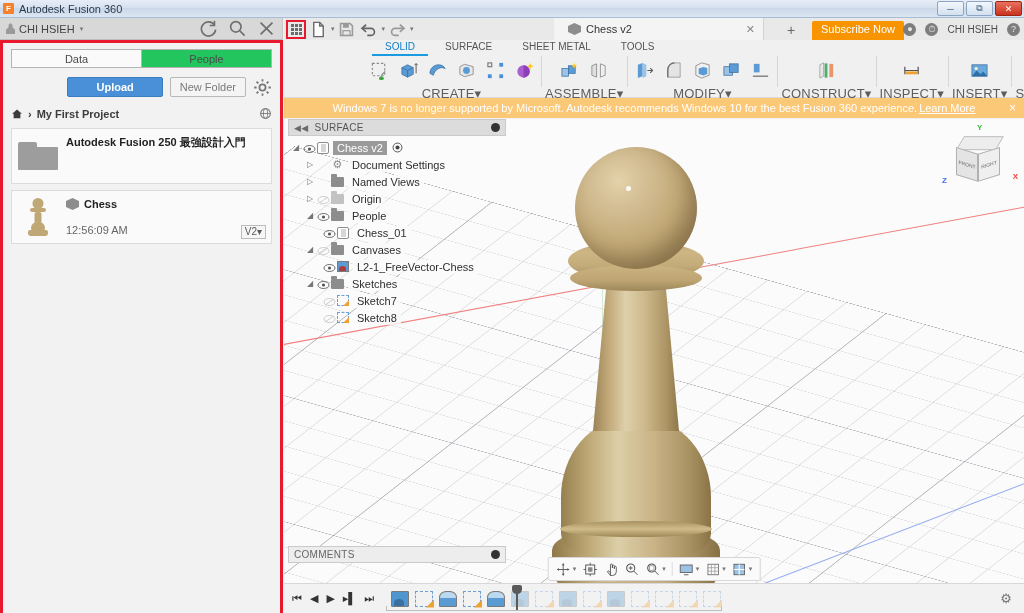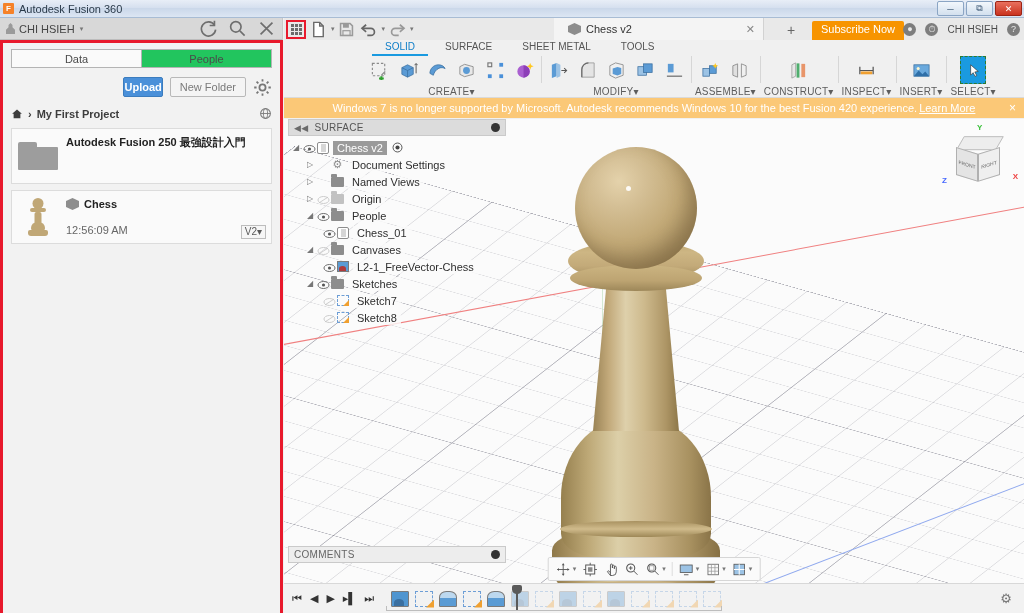--- a/index.html
+++ b/index.html
@@ -65,21 +65,21 @@
     font-size: 11px; color: #4a4a4a;
     border: 1px solid #b4b4b4; background: #22c55e;
   }
   .dp-tab.active { background: #fafafa; border-right: none; }
   .dp-toolrow {
     display: flex; align-items: center; justify-content: flex-end;
     gap: 7px; margin: 9px 8px 0 8px;
   }
   .btn-upload {
     background: #4a90d9; color: #fff; border: 1px solid #3b7cbe;
-    height: 20px; padding: 0 0; line-height: 18px;
+    height: 20px; padding: 0 28px; line-height: 18px;
     font-size: 11px; font-weight: bold; border-radius: 2px;
   }
   .btn-newfolder {
     background: #f4f4f4; color: #7a7a7a; border: 1px solid #b8b8b8;
     height: 20px; padding: 0 9px; line-height: 18px; font-size: 11px; border-radius: 2px;
   }
   .dp-breadcrumb {
     display: flex; align-items: center; gap: 5px;
     margin: 10px 8px 0 8px; font-size: 11px; font-weight: bold; color: #3c3c3c;
   }
@@ -181,21 +181,21 @@
     padding: 1px 13px 2px 13px; font-size: 10px; color: #555;
     border-bottom: 2px solid transparent;
   }
   .rtab.active { color: #0f7ec8; border-bottom-color: #1a9ae0; }
   .panels { position: absolute; left: 78px; top: 14px; right: 0; display: flex; align-items: flex-end; }
   .panel { display: flex; flex-direction: column; align-items: center; padding: 0 4px; position: relative; }
   .panel + .panel::before {
     content: ""; position: absolute; left: 0; top: 2px; bottom: 14px; width: 1px; background: #d6d6d6;
   }
   .panel-icons { display: flex; align-items: flex-end; gap: 3px; height: 30px; }
-  .panel-label { font-size: 10px; color: #5d5d5d; margin-top: 2px; letter-spacing: .2px; }
+  .panel-label { font-size: 13px; color: #5d5d5d; margin-top: 2px; letter-spacing: .2px; }
   .tool { width: 26px; height: 28px; display: flex; align-items: center; justify-content: center; }
   .tool.selbox { background: #1a9ae0; border: 1px dashed #2e7a2e; }
   .sw { width: 19px; height: 19px; display: block; }
 
   
   .banner {
     height: 20px; background: #fbc877; color: #fff;
     display: flex; align-items: center; justify-content: center; position: relative;
     font-size: 11px;
   }
@@ -601,20 +601,41 @@
           </div>
           <div class="panel-label">
             <span>CREATE</span><span>▾</span>
           </div>
         </div>
 
         <div class="panel">
           <div class="panel-icons">
             <div class="tool">
               <svg class="sw" viewBox="0 0 20 20">
+                  <rect x="2" y="8" width="7" height="8" fill="#9cc3e5" stroke="#3a6fa0" stroke-width=".8"></rect>
+                  <rect x="9" y="5" width="7" height="8" fill="#5b9bd5" stroke="#3a6fa0" stroke-width=".8"></rect>
+                  <path d="M15 2l.9 2.2 2.2.9-2.2.9-.9 2.2-.9-2.2-2.2-.9 2.2-.9z" fill="#ffc820"></path>
+                </svg>
+            </div>
+            <div class="tool">
+              <svg class="sw" viewBox="0 0 20 20">
+                  <path d="M8 3v14L3 15V5z" fill="#e0e0e0" stroke="#8a8a8a" stroke-width=".9"></path>
+                  <path d="M12 3v14l5-2V5z" fill="#f0f0f0" stroke="#8a8a8a" stroke-width=".9"></path>
+                </svg>
+            </div>
+          </div>
+          <div class="panel-label">
+            <span>ASSEMBLE</span><span>▾</span>
+          </div>
+        </div>
+
+        <div class="panel">
+          <div class="panel-icons">
+            <div class="tool">
+              <svg class="sw" viewBox="0 0 20 20">
                   <path d="M3 4l5-2v14l-5 2z" fill="#5b9bd5"></path>
                   <path d="M8 2l4 2v12l-4 2z" fill="#9cc3e5"></path>
                   <path d="M13 10h5M16 7.5l2.5 2.5L16 12.5" stroke="#555" stroke-width="1.1" fill="none"></path>
                 </svg>
             </div>
             <div class="tool">
               <svg class="sw" viewBox="0 0 20 20">
                   <path d="M4 17V9a7 7 0 0 1 7-7h6v15z" fill="#e4e4e4" stroke="#999" stroke-width=".9"></path>
                   <path d="M4 17V9a7 7 0 0 1 7-7" fill="none" stroke="#6a6a6a" stroke-width="1.3"></path>
                 </svg>
@@ -640,41 +661,20 @@
           </div>
           <div class="panel-label">
             <span>MODIFY</span><span>▾</span>
           </div>
         </div>
 
         <div class="panel">
           <div class="panel-icons">
             <div class="tool">
               <svg class="sw" viewBox="0 0 20 20">
-                  <rect x="2" y="8" width="7" height="8" fill="#9cc3e5" stroke="#3a6fa0" stroke-width=".8"></rect>
-                  <rect x="9" y="5" width="7" height="8" fill="#5b9bd5" stroke="#3a6fa0" stroke-width=".8"></rect>
-                  <path d="M15 2l.9 2.2 2.2.9-2.2.9-.9 2.2-.9-2.2-2.2-.9 2.2-.9z" fill="#ffc820"></path>
-                </svg>
-            </div>
-            <div class="tool">
-              <svg class="sw" viewBox="0 0 20 20">
-                  <path d="M8 3v14L3 15V5z" fill="#e0e0e0" stroke="#8a8a8a" stroke-width=".9"></path>
-                  <path d="M12 3v14l5-2V5z" fill="#f0f0f0" stroke="#8a8a8a" stroke-width=".9"></path>
-                </svg>
-            </div>
-          </div>
-          <div class="panel-label">
-            <span>ASSEMBLE</span><span>▾</span>
-          </div>
-        </div>
-
-        <div class="panel">
-          <div class="panel-icons">
-            <div class="tool">
-              <svg class="sw" viewBox="0 0 20 20">
                   <path d="M3 4l4-2v14l-4 2z" fill="#e8e8e8" stroke="#999" stroke-width=".8"></path>
                   <path d="M8 2.5h3v15H8z" fill="#4fae6e"></path>
                   <path d="M13 3h4v14h-4z" fill="#e8956a"></path>
                 </svg>
             </div>
           </div>
           <div class="panel-label">
             <span>CONSTRUCT</span><span>▾</span>
           </div>
         </div>
@@ -718,21 +718,21 @@
           </div>
           <div class="panel-label">
             <span>SELECT</span><span>▾</span>
           </div>
         </div>
 
       </div>
     </div>
 
     <div class="banner">
-      <span>Windows 7 is no longer supported by Microsoft. Autodesk recommends Windows 10 for the best Fusion 420 experience.</span>
+      <span>Windows 7 is no longer supported by Microsoft. Autodesk recommends Windows 10 for the best Fusion 360 experience.</span>
       <a href="#">Learn More</a>
       <span class="banner-x">×</span>
     </div>
 
     <div class="canvas">
       <div class="grid-persp"></div>
       <div class="grid-major"></div>
       <div class="axis-y"></div>
       <div class="axis-x"></div>
       <div class="axis-z"></div>

